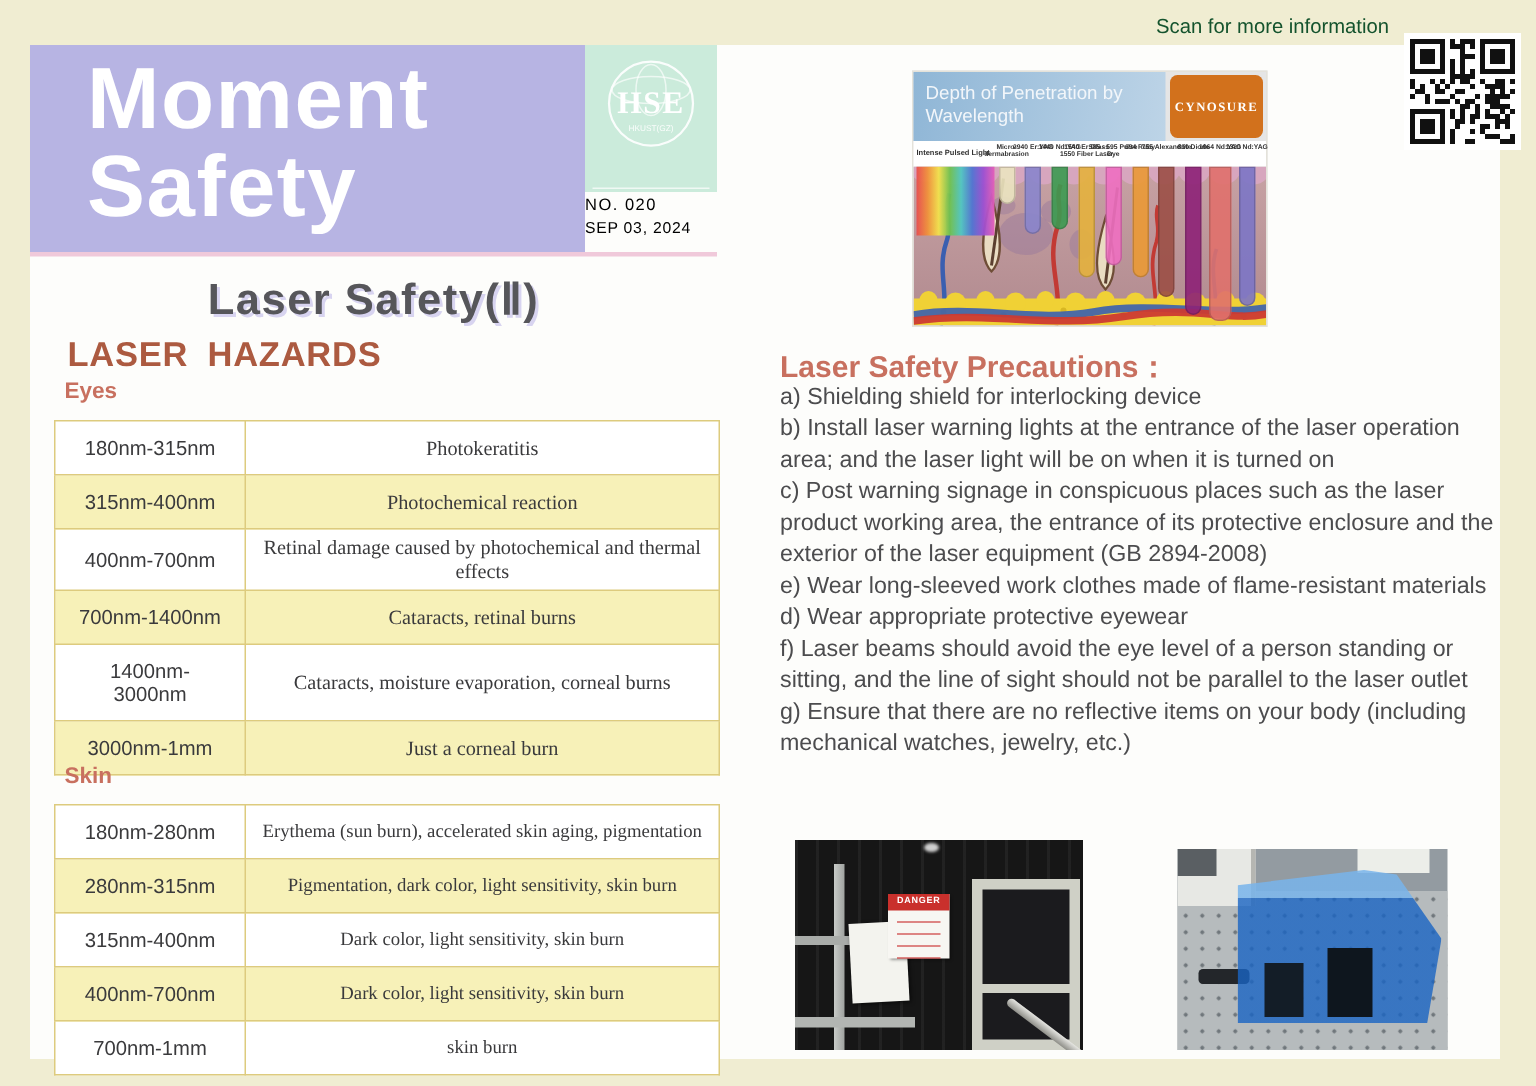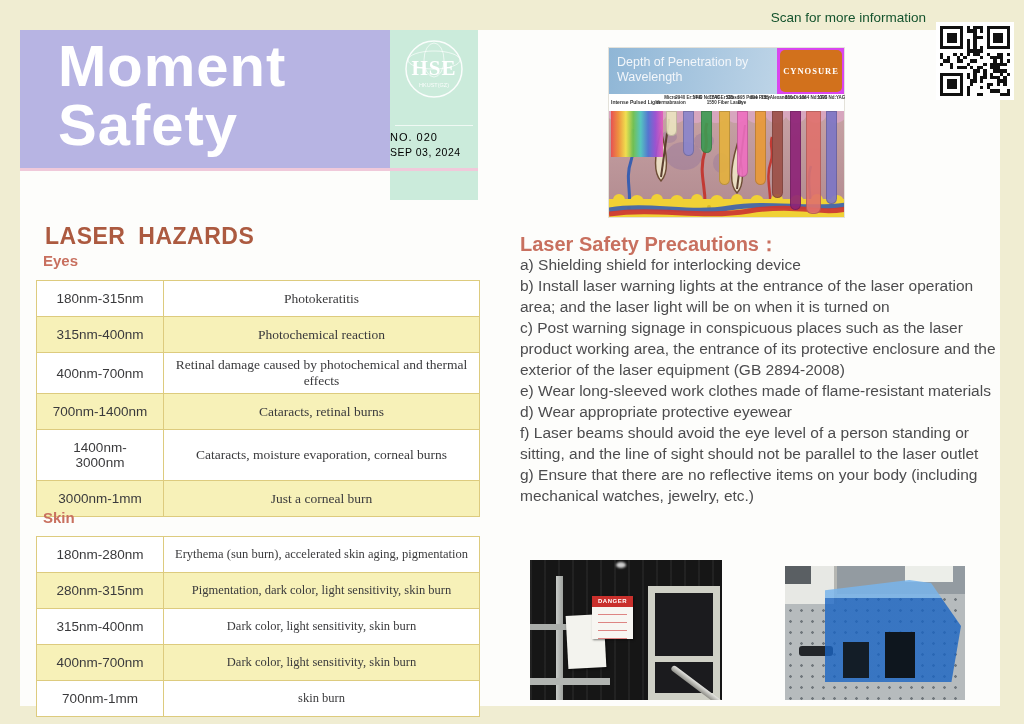--- a/index.html
+++ b/index.html
@@ -10,21 +10,21 @@
   *{margin:0;padding:0;box-sizing:border-box;}
   html,body{width:1024px;height:724px;}
   body{font-family:"Liberation Sans",sans-serif;background:var(--cream);position:relative;overflow:hidden;}
 
   .page{position:absolute;inset:0;background:var(--cream);}
   .panel{position:absolute;left:20px;top:30px;width:980px;height:676px;background:#fdfdfb;}
 
   
   .header-block{position:absolute;left:0;top:0;width:370px;height:138px;background:var(--lavender);color:#fff;
     padding:6px 0 0 38px;line-height:1.02;font-weight:bold;font-size:58px;letter-spacing:1px;}
-  .badge{position:absolute;left:370px;top:0;width:88px;height:170px;background:var(--mint);color:#000000;text-align:left;}
+  .badge{position:absolute;left:370px;top:0;width:88px;height:98px;background:var(--mint);color:#000000;text-align:left;}
   .badge svg{display:block;margin:8px auto 0;}
   .badge-divider{position:absolute;left:5px;right:5px;top:95px;height:1px;background:rgba(255,255,255,.7);}
   .badge-no{position:absolute;left:0;right:0;top:101px;font-size:11px;letter-spacing:1px;}
   .badge-date{position:absolute;left:0;right:0;top:116px;font-size:10.5px;letter-spacing:.5px;}
   .pink-line{position:absolute;left:0;top:138px;width:458px;height:3px;background:var(--pinkline);}
   .poster-title{position:absolute;left:0;top:152px;width:458px;text-align:center;font-size:29px;font-weight:bold;
     color:#56565a;letter-spacing:1px;text-shadow:2px 2px 0 #d8d4f0;}
 
   
   .hazards-title{position:absolute;left:25px;top:193px;font-size:23px;font-weight:bold;color:var(--accent-red);
@@ -39,21 +39,21 @@
   .eyes-table td.effect{font-size:13.5px;}
   .skin-table td.effect{font-size:12.5px;}
   table.hazard tr:nth-child(even) td{background:var(--tyellow);}
 
   
   .prec-title{position:absolute;left:500px;top:201px;font-size:20px;font-weight:bold;color:var(--coral);}
   .prec-list{position:absolute;left:500px;top:224px;width:480px;font-size:15.5px;color:#4c4c4e;line-height:21px;}
   .prec-item{margin:0;}
 
   
-  .diagram{position:absolute;left:588px;top:17px;width:237px;height:171px;background:#d946ef;border:1px solid #e4e2da;}
+  .diagram{position:absolute;left:588px;top:17px;width:237px;height:171px;background:#e5e5e5;border:1px solid #e4e2da;}
   .diag-header{display:flex;height:46px;}
   .diag-title{flex:1;background:linear-gradient(100deg,#8fb6d6 0%,#bdd4e7 100%);color:#f2f6fa;
     font-size:12.5px;line-height:1.2;padding:7px 4px 0 8px;}
   .diag-brand{width:62px;margin:2px 2px 2px 3px;background:var(--dorange);border-radius:5px;color:#fff;
     display:flex;align-items:center;justify-content:center;font-size:8.5px;font-weight:bold;letter-spacing:1px;
     font-family:"Liberation Serif",serif;}
   .label-strip{position:relative;height:17px;background:#fff;}
   .ipl-label{position:absolute;left:2px;top:5px;width:56px;font-size:5px;font-weight:bold;color:#333;}
   .laser-label{position:absolute;top:1px;width:36px;font-size:4.5px;line-height:1.15;color:#333;text-align:center;font-weight:bold;}
   .illus{position:relative;height:106px;overflow:hidden;}
@@ -122,20 +122,21 @@
         <ellipse cx="31" cy="22" rx="10" ry="17" fill="none" stroke="rgba(255,255,255,.65)" stroke-width="1"></ellipse>
         <text x="31" y="37" text-anchor="middle" fill="#fff" font-family="Liberation Serif,serif" font-size="21" font-weight="bold" letter-spacing="1">HSE</text>
         <text x="31" y="49" text-anchor="middle" fill="rgba(255,255,255,.9)" font-size="5.5" font-family="Liberation Sans,sans-serif">HKUST(GZ)</text>
       </svg>
       <div class="badge-divider"></div>
       <div class="badge-no">NO. 020</div>
       <div class="badge-date">SEP 03, 2024</div>
     </div>
 
     <div class="pink-line"></div>
+    <div class="poster-title">Laser Safety(Ⅱ)</div>
 
     <div class="hazards-title">LASER HAZARDS</div>
     <div class="sub-title eyes-title">Eyes</div>
 
     <table class="hazard eyes-table">
       <tbody>
           <tr>
             <td class="range">180nm-315nm</td>
             <td class="effect">Photokeratitis</td>
           </tr>

